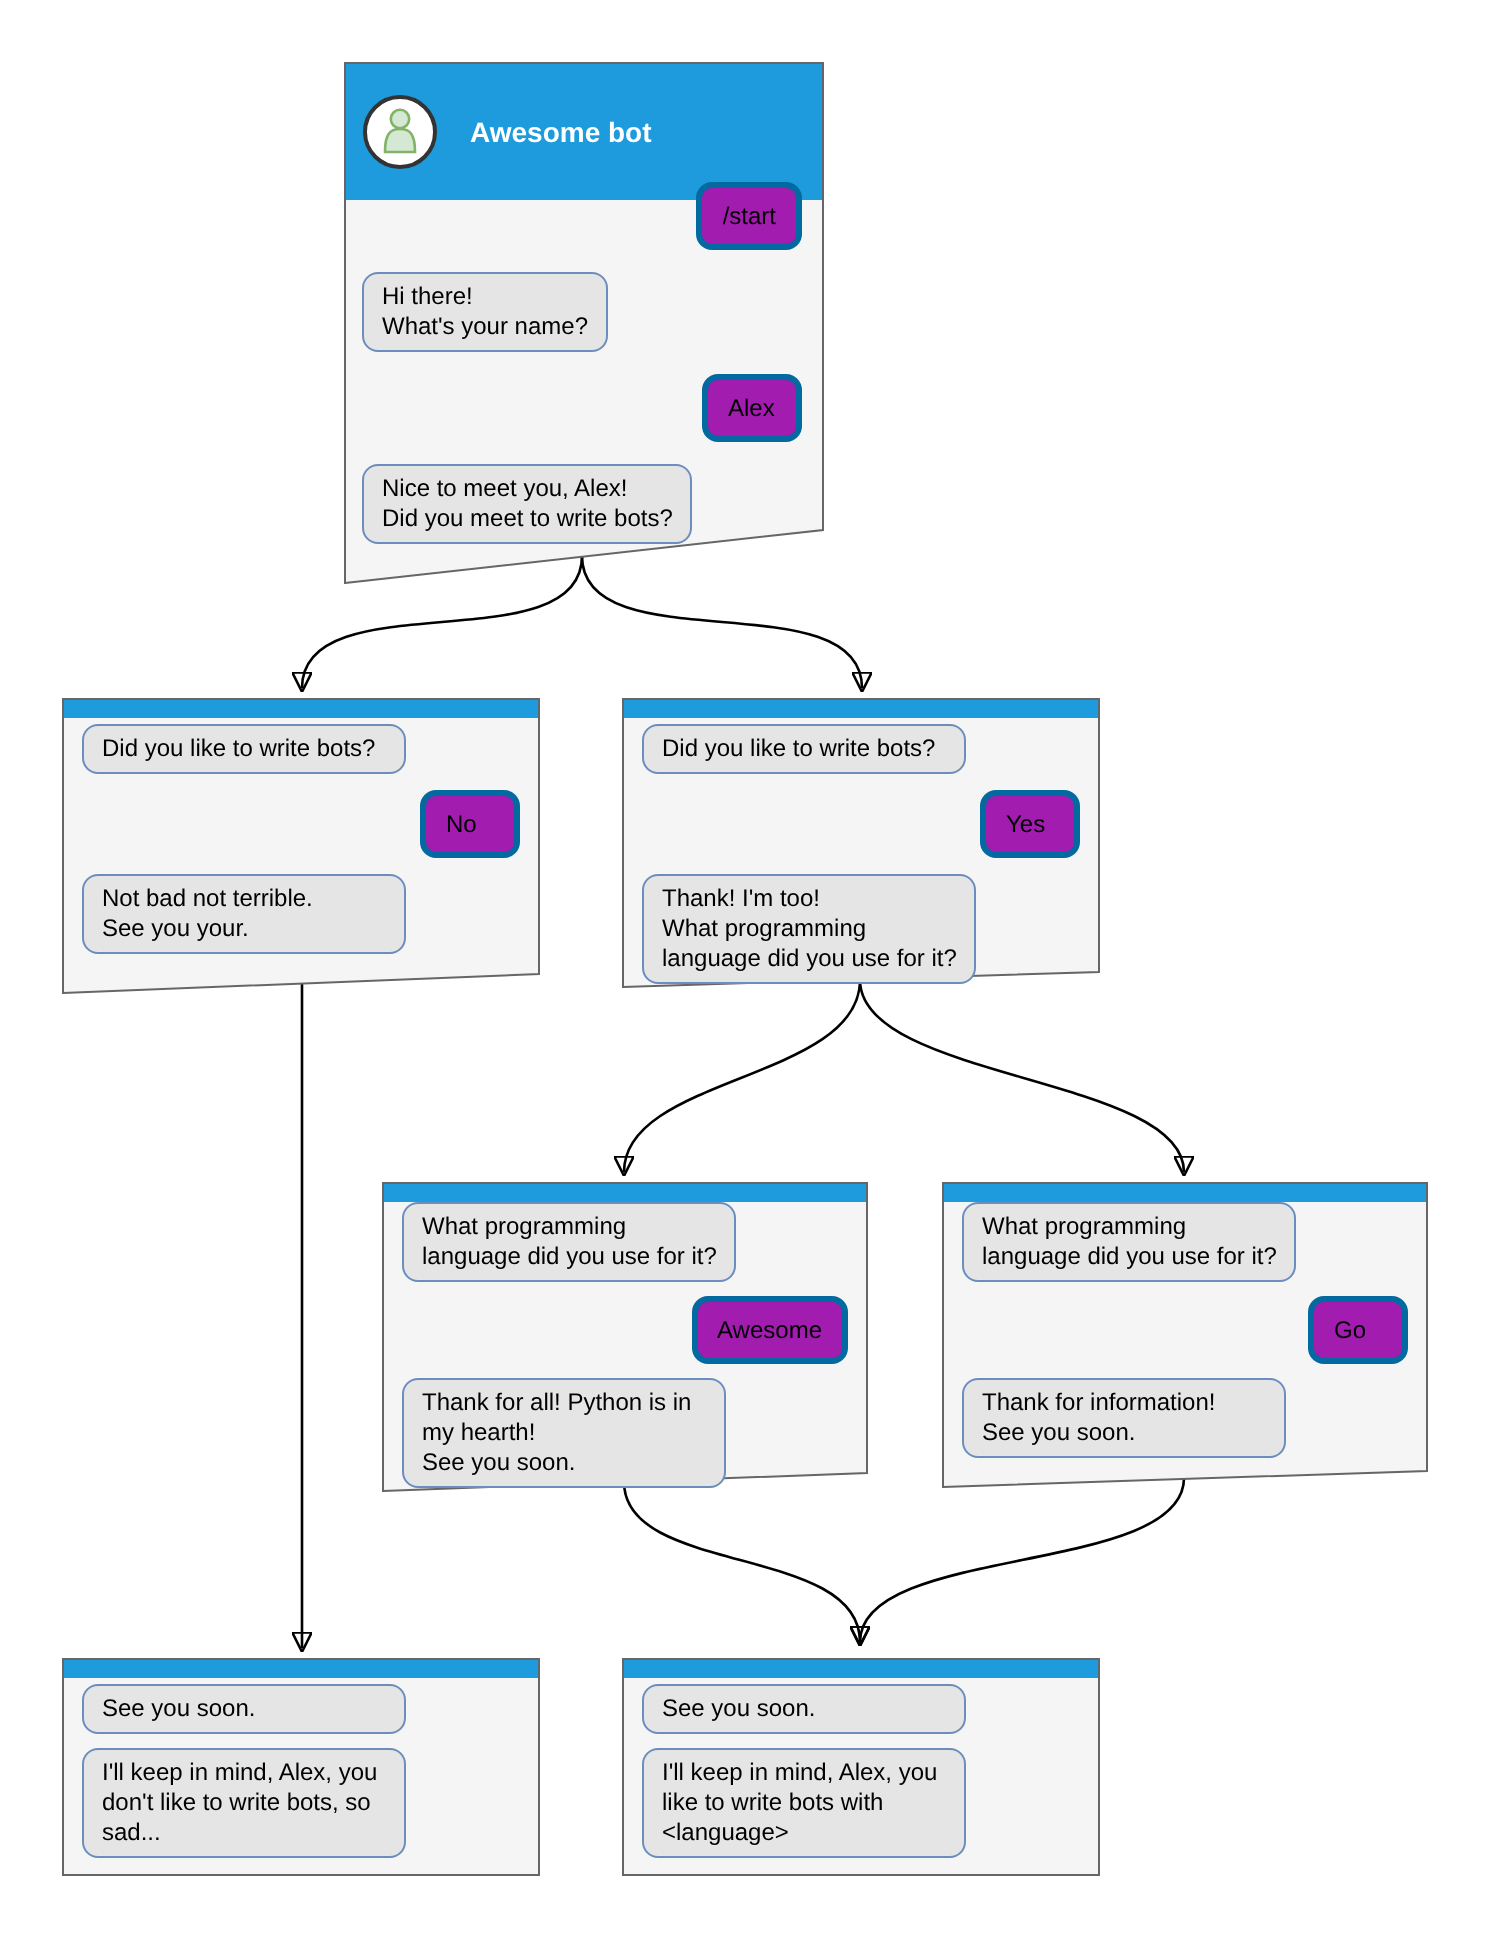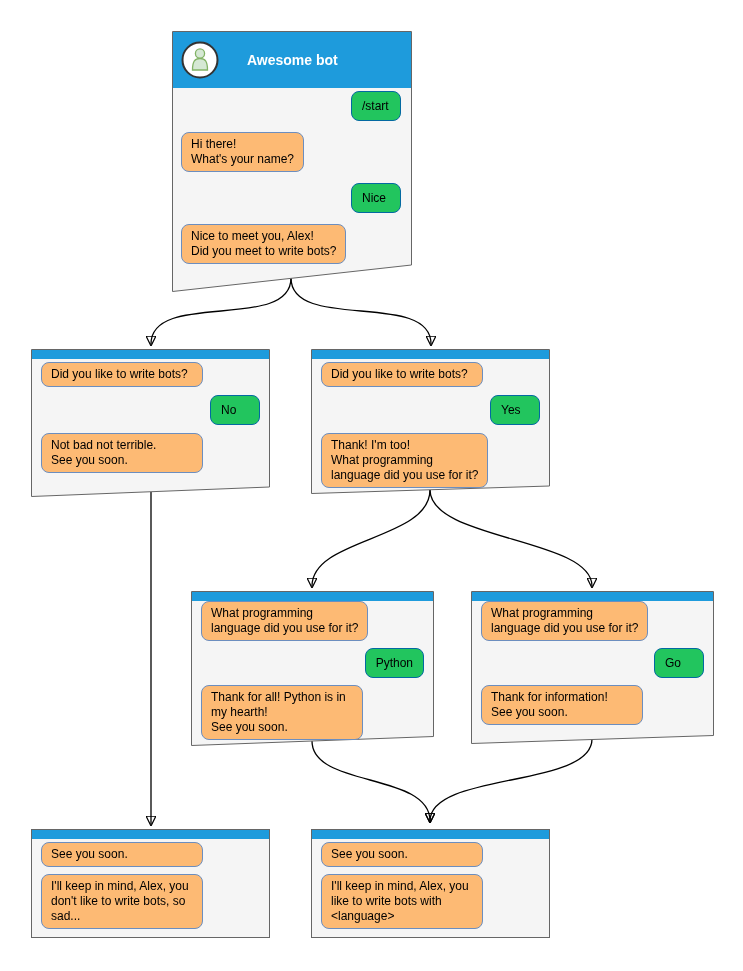--- a/index.html
+++ b/index.html
@@ -7,37 +7,37 @@
     position:relative;width:743px;height:971px;background:#ffffff;
     font-family:"Liberation Sans",sans-serif;overflow:hidden;
   }
   .edges{position:absolute;left:0;top:0;}
   .edges path{fill:none;stroke:#000000;stroke-width:1.3px;}
   .card{position:absolute;}
   .card svg.bg{position:absolute;left:0;top:0;}
   .bg polygon{fill:#F5F5F5;stroke:#666666;stroke-width:1;}
   .rect-card{box-sizing:border-box;background:#F5F5F5;border:1px solid #666666;}
   .titlebar{
-    position:absolute;left:1px;right:1px;top:1px;height:56px;background:#1E9BDC;
-    display:flex;align-items:center;gap:28px;padding-left:8px;box-sizing:border-box;
+    position:absolute;left:1px;right:1px;top:1px;height:68px;background:#1E9BDC;
+    display:flex;align-items:center;gap:16px;padding-left:8px;box-sizing:border-box;
   }
   .strip{position:absolute;left:1px;right:1px;top:1px;height:9px;background:#1E9BDC;}
   .bot-title{color:#ffffff;font-weight:bold;font-size:14px;}
   .avatar{width:38px;height:38px;display:block;}
   .body{position:absolute;left:1px;right:1px;display:flex;flex-direction:column;}
   .msg{
     border-radius:8px;font-size:12px;line-height:15px;color:#000000;
     white-space:pre-line;width:fit-content;box-sizing:border-box;
   }
   .bot{
-    background:#fdba74;border:1px solid #6C8EBF;
+    background:#e5e5e5;border:1px solid #6C8EBF;
     padding:4px 9px;align-self:flex-start;
   }
   .user{
-    background:#22c55e;border:1px solid #0369a1;
+    background:#a21caf;border:3px solid #0369a1;
     padding:6px 10px;line-height:16px;min-width:50px;align-self:flex-end;
   }
   .wide{min-width:162px;}
   
   .body-root{top:51px;padding:9px 10px 0 8px;gap:11px;}
   .body-strip{top:10px;padding:3px 9px 0;gap:8px;}
   .body-strip3{top:10px;padding:0 9px;gap:7px;}
   .body-end{top:10px;padding:2px 9px 0;gap:7px;}
 </style>
 </head>
@@ -69,36 +69,36 @@
         <circle cx="19" cy="19" r="17.5" fill="#ffffff" stroke="#333333" stroke-width="2"></circle>
         <path d="M11.5 29 C11.5 20 14 17.5 19 17.5 C24 17.5 26.5 20 26.5 29 Z" fill="#D5E8D4" stroke="#82B366" stroke-width="1.3"></path>
         <circle cx="19" cy="12.5" r="4.6" fill="#D5E8D4" stroke="#82B366" stroke-width="1.3"></circle>
       </svg>
       <span class="bot-title">Awesome bot</span>
     </div>
     <div class="body body-root">
       <div class="msg user">/start</div>
       <div class="msg bot">Hi there!
 What's your name?</div>
-      <div class="msg user">Nice</div>
+      <div class="msg user">Alex</div>
       <div class="msg bot">Nice to meet you, Alex!
 Did you meet to write bots?</div>
     </div>
   </div>
 
   <div class="card" style="left:31px;top:349px;width:239px;height:148px;">
     <svg class="bg" width="239" height="148">
       <polygon points="0.5,0.5 238.5,0.5 238.5,138 0.5,147.5"></polygon>
     </svg>
     <div class="strip"></div>
     <div class="body body-strip">
       <div class="msg bot wide">Did you like to write bots?</div>
       <div class="msg user">No</div>
       <div class="msg bot wide">Not bad not terrible.
-See you soon.</div>
+See you your.</div>
     </div>
   </div>
 
   <div class="card" style="left:311px;top:349px;width:239px;height:145px;">
     <svg class="bg" width="239" height="145">
       <polygon points="0.5,0.5 238.5,0.5 238.5,137 0.5,144.5"></polygon>
     </svg>
     <div class="strip"></div>
     <div class="body body-strip">
       <div class="msg bot wide">Did you like to write bots?</div>
@@ -110,21 +110,21 @@
   </div>
 
   <div class="card" style="left:191px;top:591px;width:243px;height:155px;">
     <svg class="bg" width="243" height="155">
       <polygon points="0.5,0.5 242.5,0.5 242.5,145.5 0.5,154.5"></polygon>
     </svg>
     <div class="strip"></div>
     <div class="body body-strip3">
       <div class="msg bot wide">What programming
 language did you use for it?</div>
-      <div class="msg user">Python</div>
+      <div class="msg user">Awesome</div>
       <div class="msg bot wide">Thank for all! Python is in
 my hearth!
 See you soon.</div>
     </div>
   </div>
 
   <div class="card" style="left:471px;top:591px;width:243px;height:153px;">
     <svg class="bg" width="243" height="153">
       <polygon points="0.5,0.5 242.5,0.5 242.5,144.5 0.5,152.5"></polygon>
     </svg>

